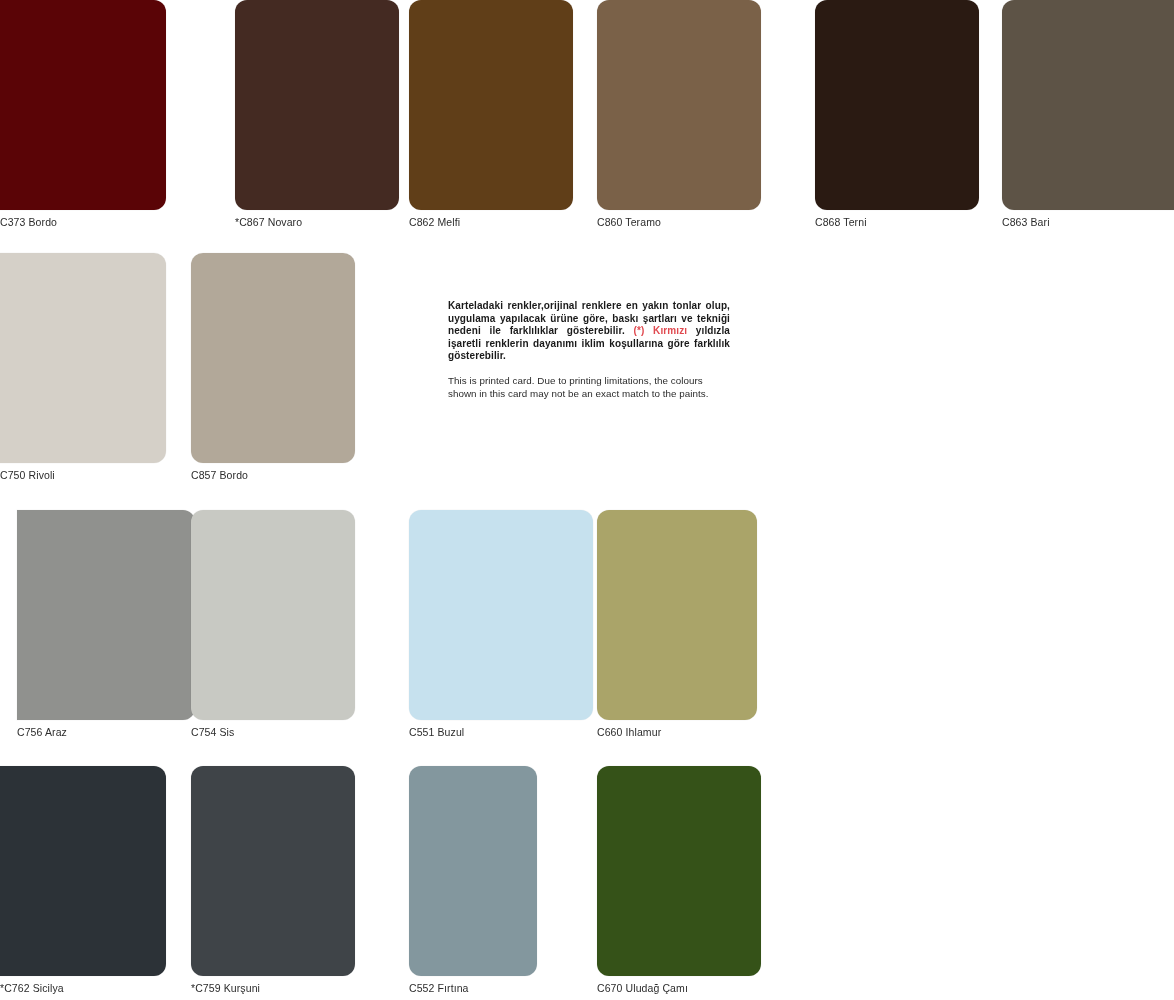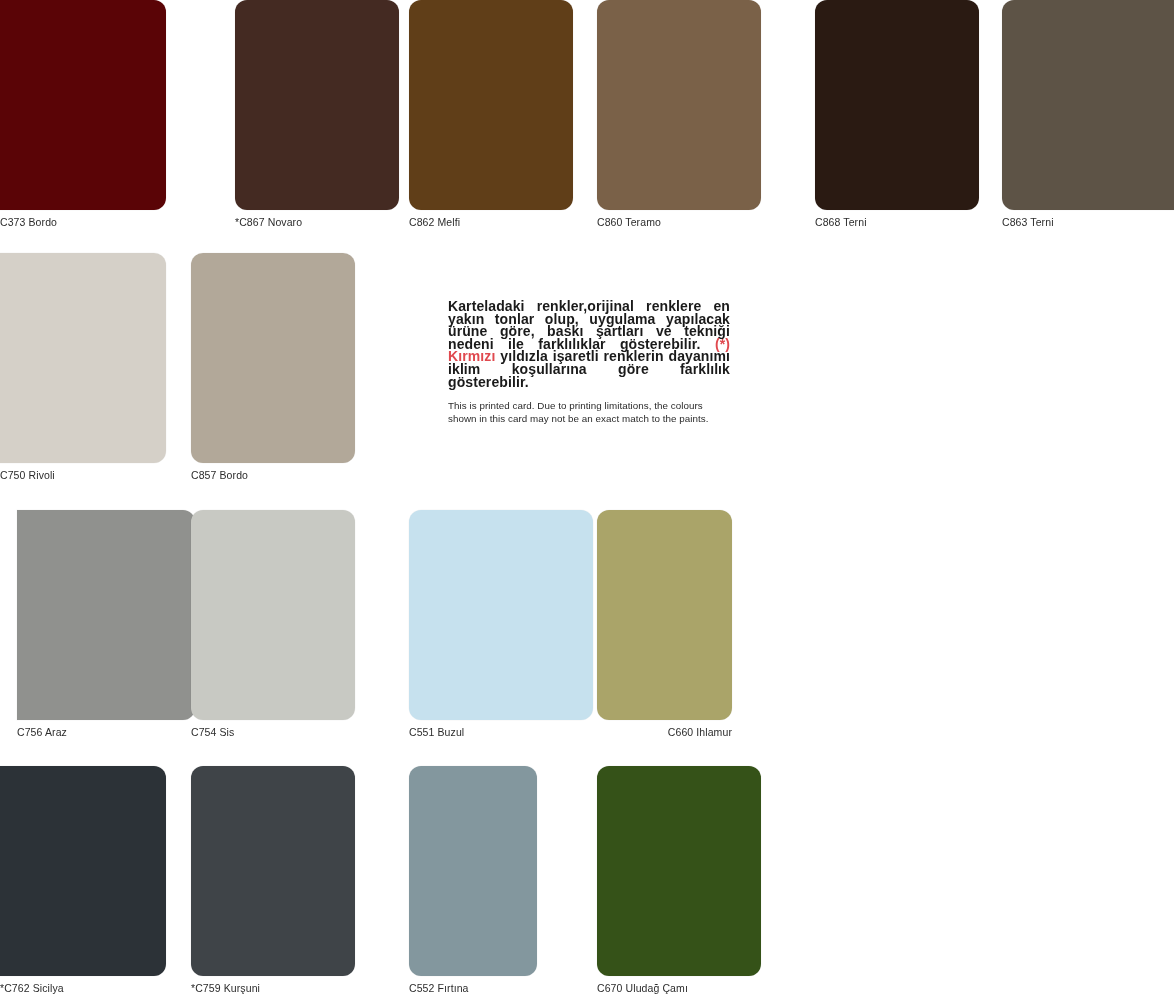--- a/index.html
+++ b/index.html
@@ -54,21 +54,21 @@
   }
 
   
   #notice {
     position: absolute;
     left: 448px;
     top: 300px;
     width: 282px;
   }
   .notice-tr {
-    font-size: 14px;
+    font-size: 10px;
     line-height: 12.6px;
     font-weight: bold;
     color: #1a1a1a;
     text-align: justify;
     margin: 0 0 12px 0;
     letter-spacing: 0.1px;
   }
   .notice-tr .star-red {
     color: #e0494f;
   }
@@ -100,21 +100,21 @@
   <div class="swatch-cell" style="left:597px; top:0px; width:164px;">
     <div class="chip" style="background-color: rgb(122, 97, 72);"></div>
     <div class="chip-label">C860 Teramo</div>
   </div>
   <div class="swatch-cell" style="left:815px; top:0px; width:164px;">
     <div class="chip" style="background-color: rgb(42, 26, 18);"></div>
     <div class="chip-label">C868 Terni</div>
   </div>
   <div class="swatch-cell" style="left:1002px; top:0px; width:172px;">
     <div class="chip crop-right" style="background-color: rgb(93, 83, 70);"></div>
-    <div class="chip-label">C863 Terni</div>
+    <div class="chip-label">C863 Bari</div>
   </div>
 
   <div class="swatch-cell" style="left:0px; top:253px; width:166px;">
     <div class="chip crop-left" style="background-color: rgb(213, 208, 200);"></div>
     <div class="chip-label">C750 Rivoli</div>
   </div>
   <div class="swatch-cell" style="left:191px; top:253px; width:164px;">
     <div class="chip" style="background-color: rgb(178, 168, 153);"></div>
     <div class="chip-label">C857 Bordo</div>
   </div>
@@ -129,21 +129,21 @@
     <div class="chip-label">C756 Araz</div>
   </div>
   <div class="swatch-cell" style="left:191px; top:510px; width:164px;">
     <div class="chip" style="background-color: rgb(200, 201, 195);"></div>
     <div class="chip-label">C754 Sis</div>
   </div>
   <div class="swatch-cell" style="left:409px; top:510px; width:184px;">
     <div class="chip" style="background-color: rgb(198, 225, 238);"></div>
     <div class="chip-label">C551 Buzul</div>
   </div>
-  <div class="swatch-cell" style="left:597px; top:510px; width:135px;text-align:right;">
+  <div class="swatch-cell" style="left:597px; top:510px; width:160px;">
     <div class="chip" style="background-color: rgb(170, 164, 105);"></div>
     <div class="chip-label">C660 Ihlamur</div>
   </div>
 
   <div class="swatch-cell" style="left:0px; top:766px; width:166px;">
     <div class="chip crop-left" style="background-color: rgb(44, 50, 55);"></div>
     <div class="chip-label">*C762 Sicilya</div>
   </div>
   <div class="swatch-cell" style="left:191px; top:766px; width:164px;">
     <div class="chip" style="background-color: rgb(63, 68, 72);"></div>

